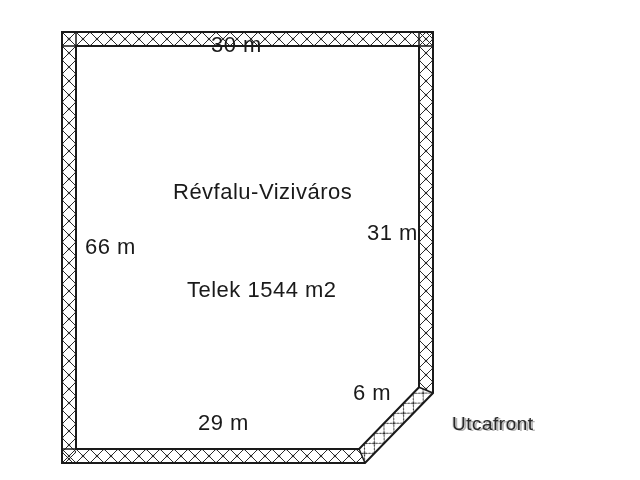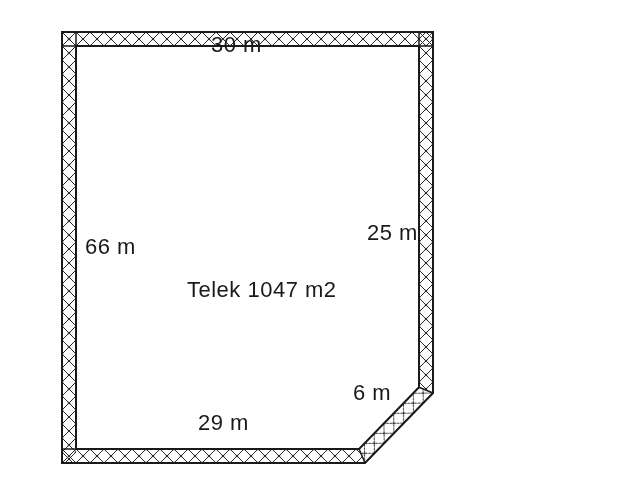--- a/index.html
+++ b/index.html
@@ -79,19 +79,21 @@
     <path d="M433 393 L365 463 L359.1 449 L419 387.3 Z" fill="url(#hD)"></path>
 
     <path d="M62 32 H433 V393 L365 463 H62 Z" fill="none" stroke="#1a1a1a" stroke-width="2" stroke-linejoin="miter"></path>
     <path d="M76 46 H419 V387.3 L359.1 449 H76 Z" fill="none" stroke="#1a1a1a" stroke-width="2" stroke-linejoin="miter"></path>
 
     <path d="M76 32 V46 M62 46 H76 M419 32 V46 M419 46 H433 M62 449 H76 M359.1 449 L365 463 M419 387.3 L433 393" fill="none" stroke="#1a1a1a" stroke-width="1.5"></path>
   </svg>
 
   <div class="lbl lbl-top">30 m</div>
   <div class="lbl lbl-left">66 m</div>
-  <div class="lbl lbl-right">25 m</div>
+  <div class="lbl lbl-right">31 m</div>
   <div class="lbl lbl-bottom">29 m</div>
   <div class="lbl lbl-corner">6 m</div>
 
-  <div class="lbl lbl-area">Telek 1047 m2</div>
+  <div class="lbl lbl-district">Révfalu-Viziváros</div>
+  <div class="lbl lbl-area">Telek 1544 m2</div>
+  <div class="lbl lbl-street">Utcafront</div>
 
 </div>
 
 </body></html>

